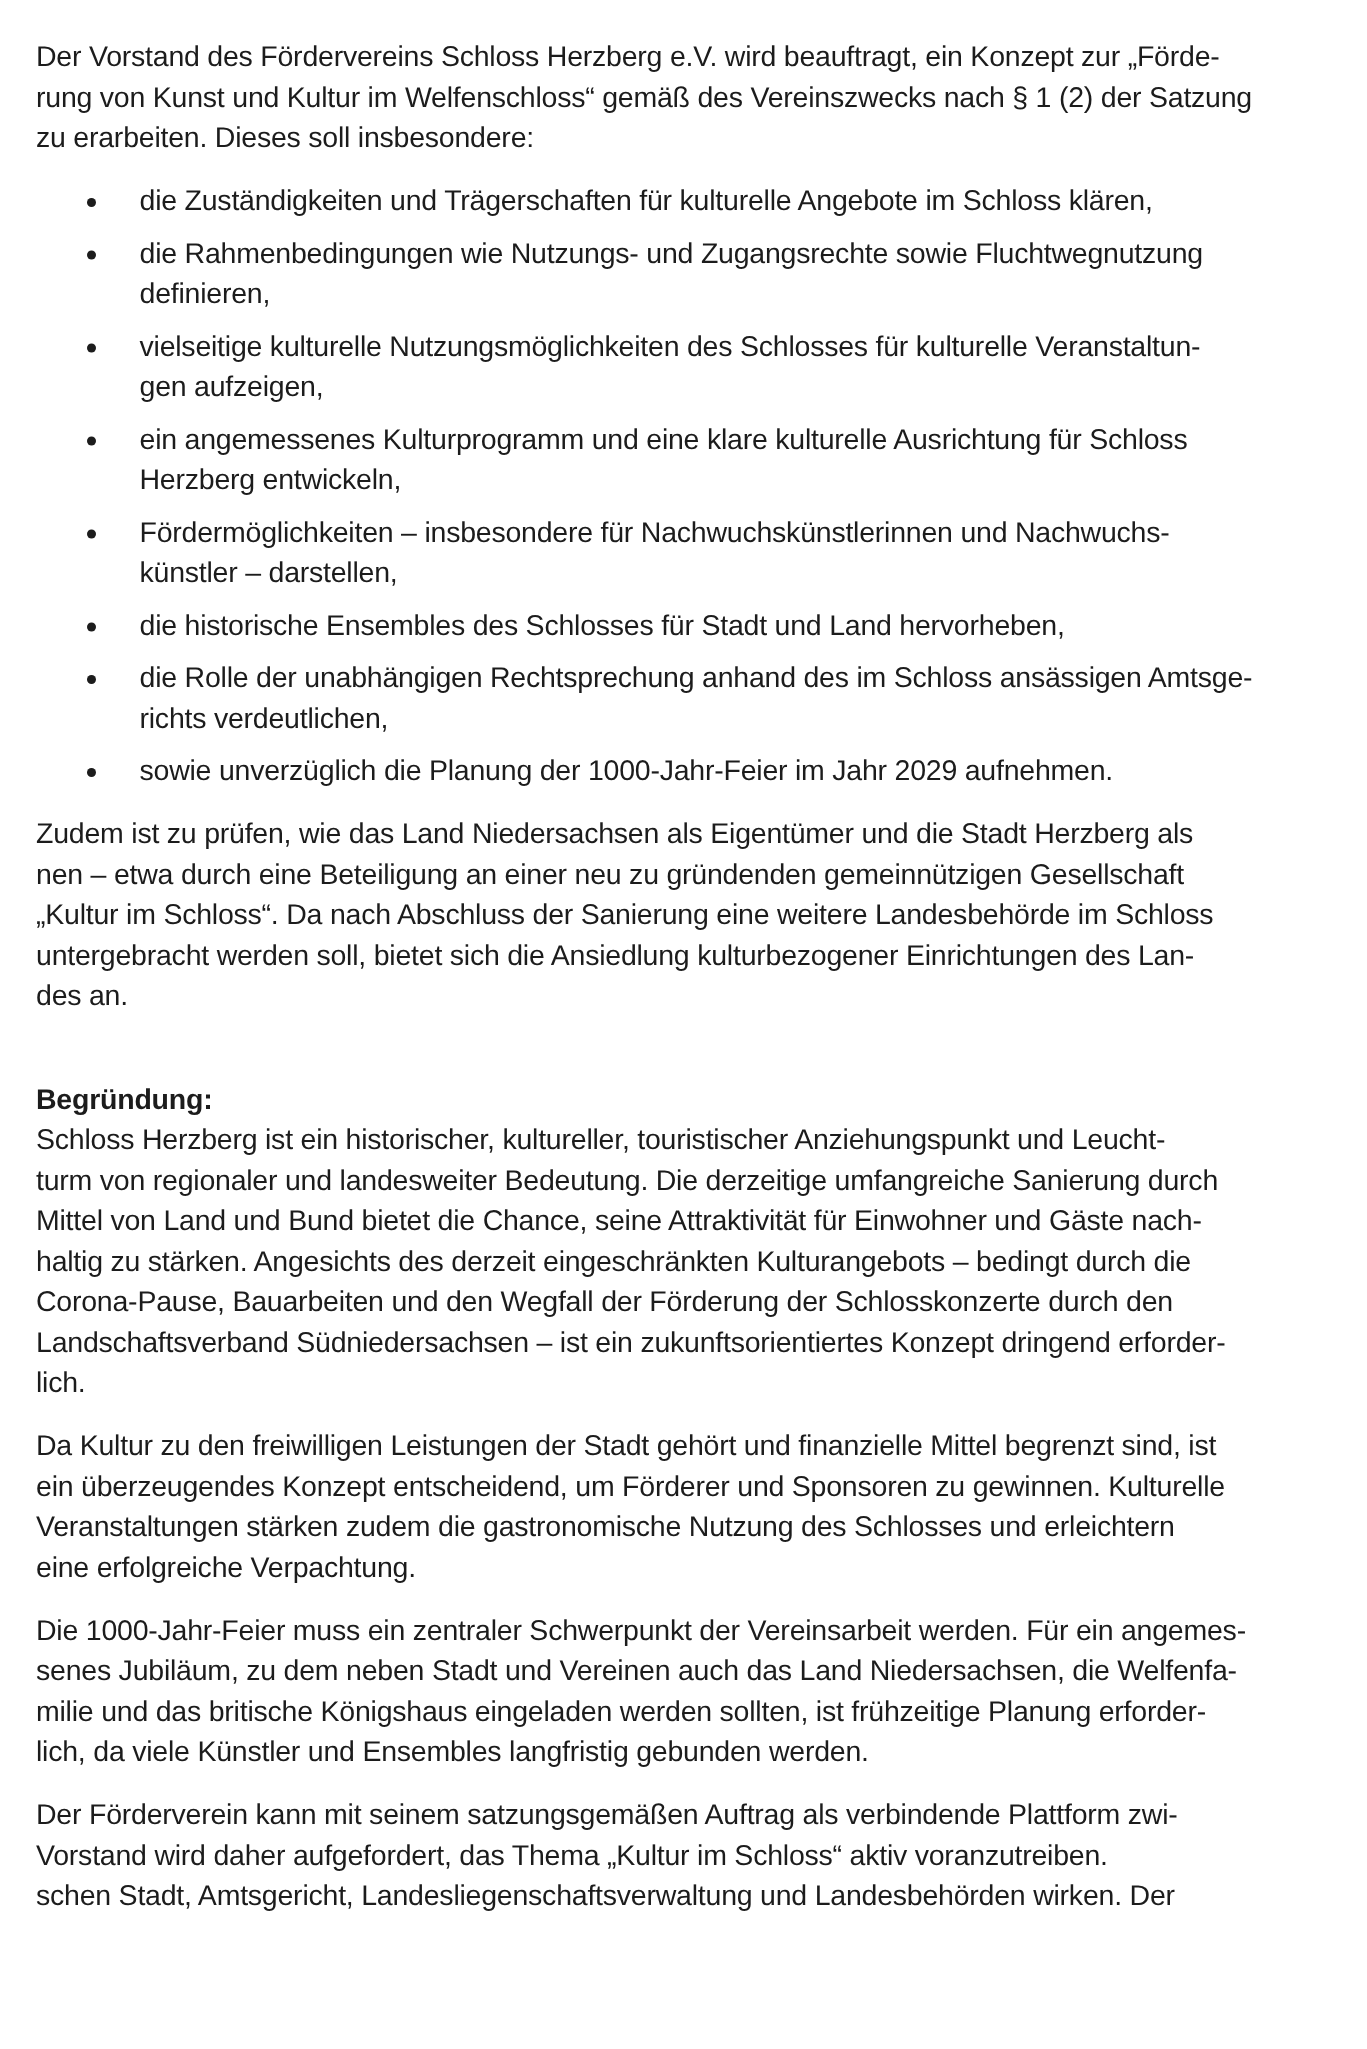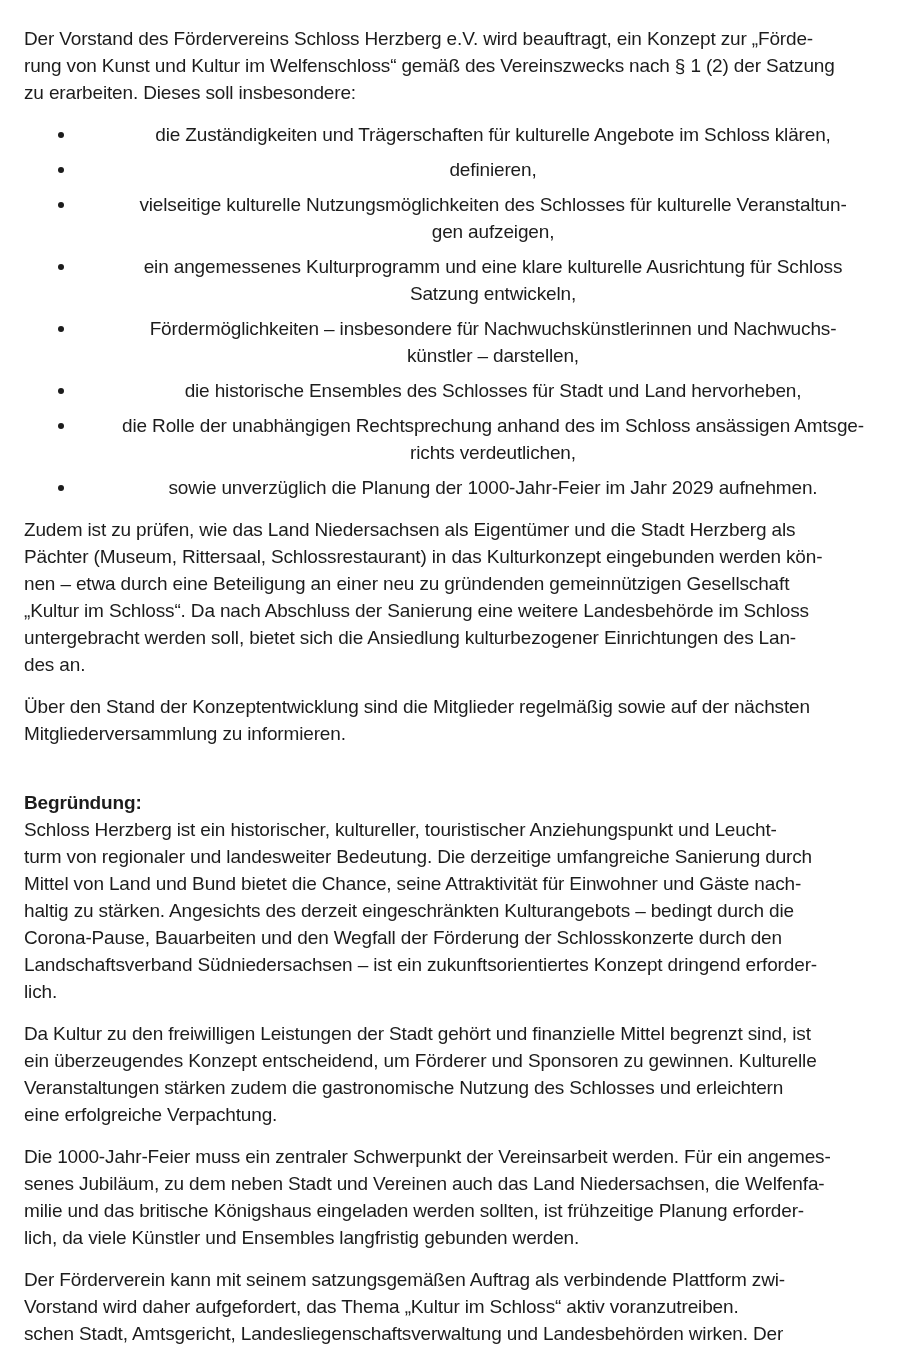--- a/index.html
+++ b/index.html
@@ -21,21 +21,20 @@
   }
   .line { white-space: pre; }
   .para { margin: 15px 0 0 0; }
   .para.first { margin-top: 0; }
   .para.tight { margin-top: 0; }
   .heading { font-weight: bold; margin-top: 42px; }
   .bullet {
     position: relative;
     margin-top: 15px;
     padding-left: 69px;
-    text-align: center;
   }
   .bullet.follow { margin-top: 8px; }
   .bullet .dot {
     position: absolute;
     left: 34px;
     top: 10.5px;
     width: 6px;
     height: 6px;
     border-radius: 50%;
     background: #1c1c1c;
@@ -50,31 +49,32 @@
         <div class="line">Der Vorstand des Fördervereins Schloss Herzberg e.V. wird beauftragt, ein Konzept zur „Förde-</div>
         <div class="line">rung von Kunst und Kultur im Welfenschloss“ gemäß des Vereinszwecks nach § 1 (2) der Satzung</div>
         <div class="line">zu erarbeiten. Dieses soll insbesondere:</div>
       </div>
       <div class="bullet">
         <span class="dot"></span>
         <div class="line">die Zuständigkeiten und Trägerschaften für kulturelle Angebote im Schloss klären,</div>
       </div>
       <div class="bullet follow">
         <span class="dot"></span>
+        <div class="line">die Rahmenbedingungen wie Nutzungs- und Zugangsrechte sowie Fluchtwegnutzung</div>
         <div class="line">definieren,</div>
       </div>
       <div class="bullet follow">
         <span class="dot"></span>
         <div class="line">vielseitige kulturelle Nutzungsmöglichkeiten des Schlosses für kulturelle Veranstaltun-</div>
         <div class="line">gen aufzeigen,</div>
       </div>
       <div class="bullet follow">
         <span class="dot"></span>
         <div class="line">ein angemessenes Kulturprogramm und eine klare kulturelle Ausrichtung für Schloss</div>
-        <div class="line">Satzung entwickeln,</div>
+        <div class="line">Herzberg entwickeln,</div>
       </div>
       <div class="bullet follow">
         <span class="dot"></span>
         <div class="line">Fördermöglichkeiten – insbesondere für Nachwuchskünstlerinnen und Nachwuchs-</div>
         <div class="line">künstler – darstellen,</div>
       </div>
       <div class="bullet follow">
         <span class="dot"></span>
         <div class="line">die historische Ensembles des Schlosses für Stadt und Land hervorheben,</div>
       </div>
@@ -82,29 +82,24 @@
         <span class="dot"></span>
         <div class="line">die Rolle der unabhängigen Rechtsprechung anhand des im Schloss ansässigen Amtsge-</div>
         <div class="line">richts verdeutlichen,</div>
       </div>
       <div class="bullet follow">
         <span class="dot"></span>
         <div class="line">sowie unverzüglich die Planung der 1000-Jahr-Feier im Jahr 2029 aufnehmen.</div>
       </div>
       <div class="para">
         <div class="line">Zudem ist zu prüfen, wie das Land Niedersachsen als Eigentümer und die Stadt Herzberg als</div>
-        <div class="line">Pächter (Museum, Rittersaal, Schlossrestaurant) in das Kulturkonzept eingebunden werden kön-</div>
         <div class="line">nen – etwa durch eine Beteiligung an einer neu zu gründenden gemeinnützigen Gesellschaft</div>
         <div class="line">„Kultur im Schloss“. Da nach Abschluss der Sanierung eine weitere Landesbehörde im Schloss</div>
         <div class="line">untergebracht werden soll, bietet sich die Ansiedlung kulturbezogener Einrichtungen des Lan-</div>
         <div class="line">des an.</div>
-      </div>
-      <div class="para">
-        <div class="line">Über den Stand der Konzeptentwicklung sind die Mitglieder regelmäßig sowie auf der nächsten</div>
-        <div class="line">Mitgliederversammlung zu informieren.</div>
       </div>
       <div class="para heading">
         <div class="line">Begründung:</div>
       </div>
       <div class="para tight">
         <div class="line">Schloss Herzberg ist ein historischer, kultureller, touristischer Anziehungspunkt und Leucht-</div>
         <div class="line">turm von regionaler und landesweiter Bedeutung. Die derzeitige umfangreiche Sanierung durch</div>
         <div class="line">Mittel von Land und Bund bietet die Chance, seine Attraktivität für Einwohner und Gäste nach-</div>
         <div class="line">haltig zu stärken. Angesichts des derzeit eingeschränkten Kulturangebots – bedingt durch die</div>
         <div class="line">Corona-Pause, Bauarbeiten und den Wegfall der Förderung der Schlosskonzerte durch den</div>

